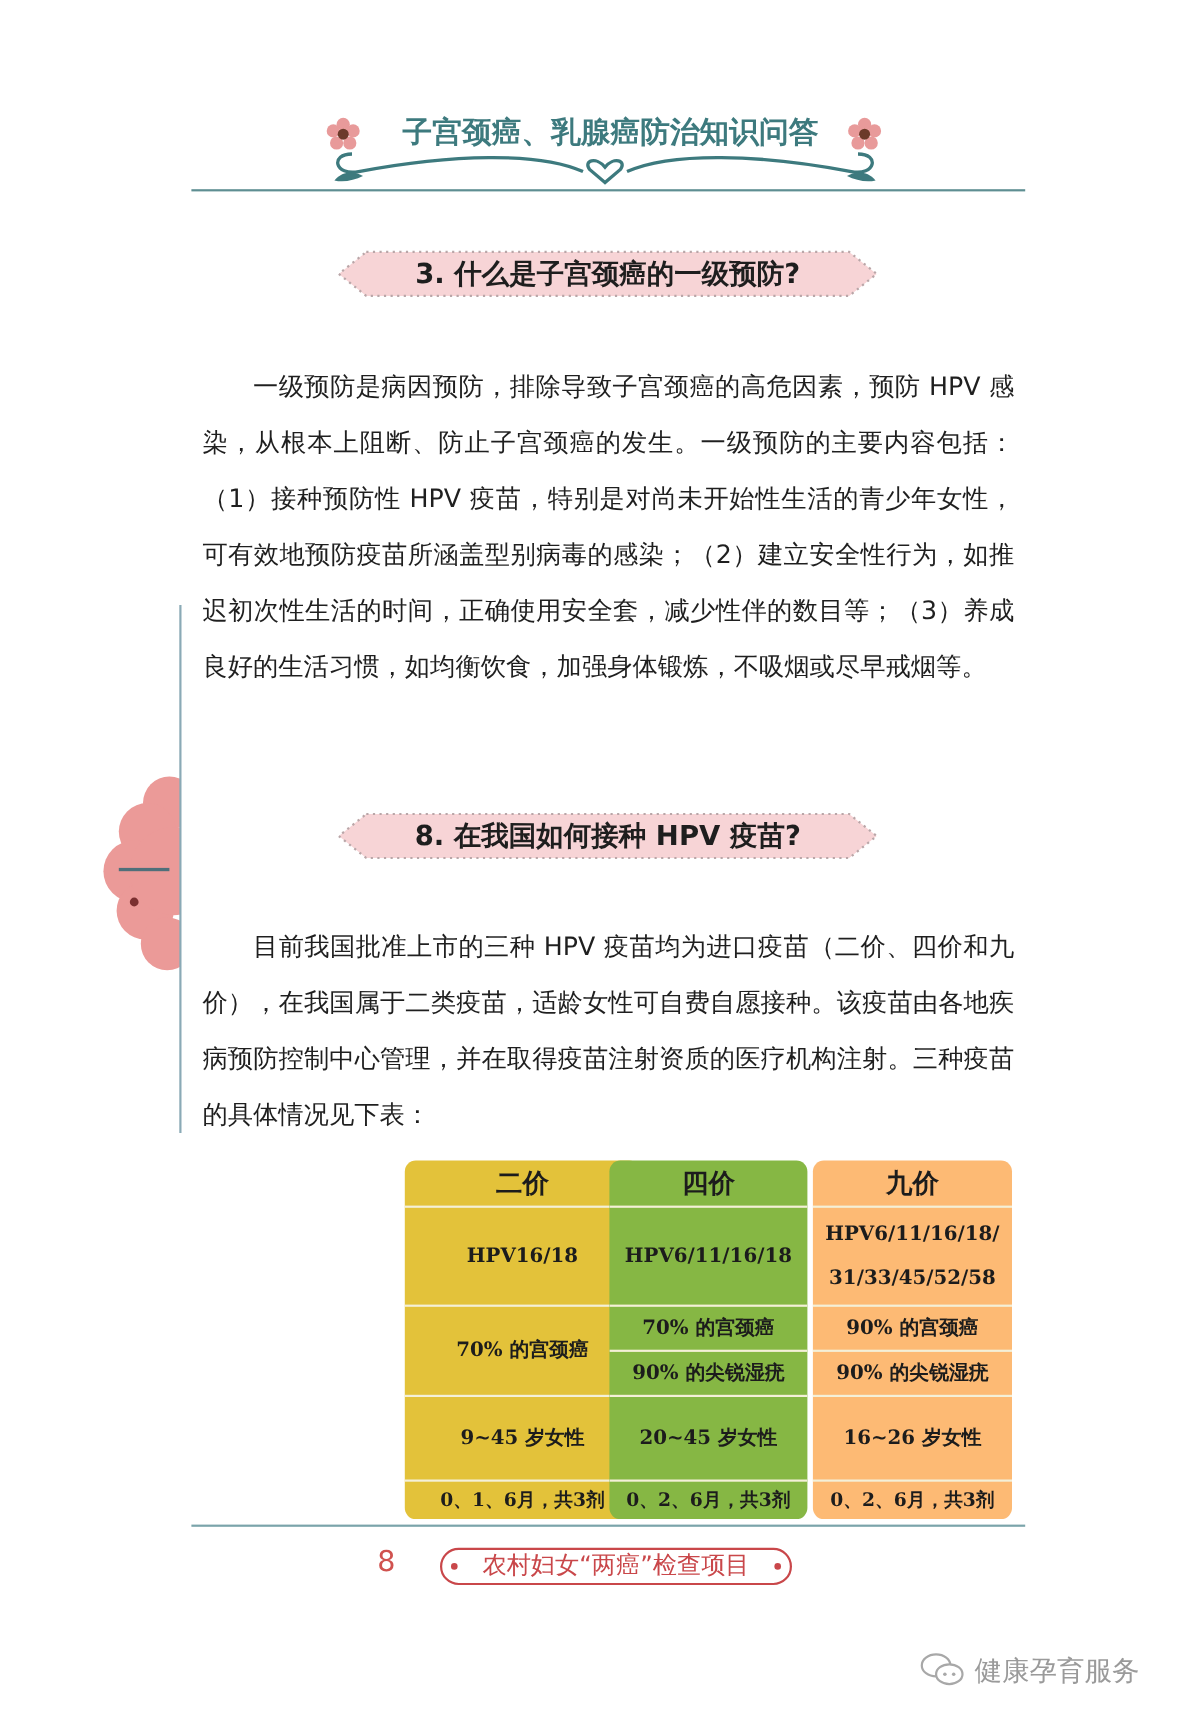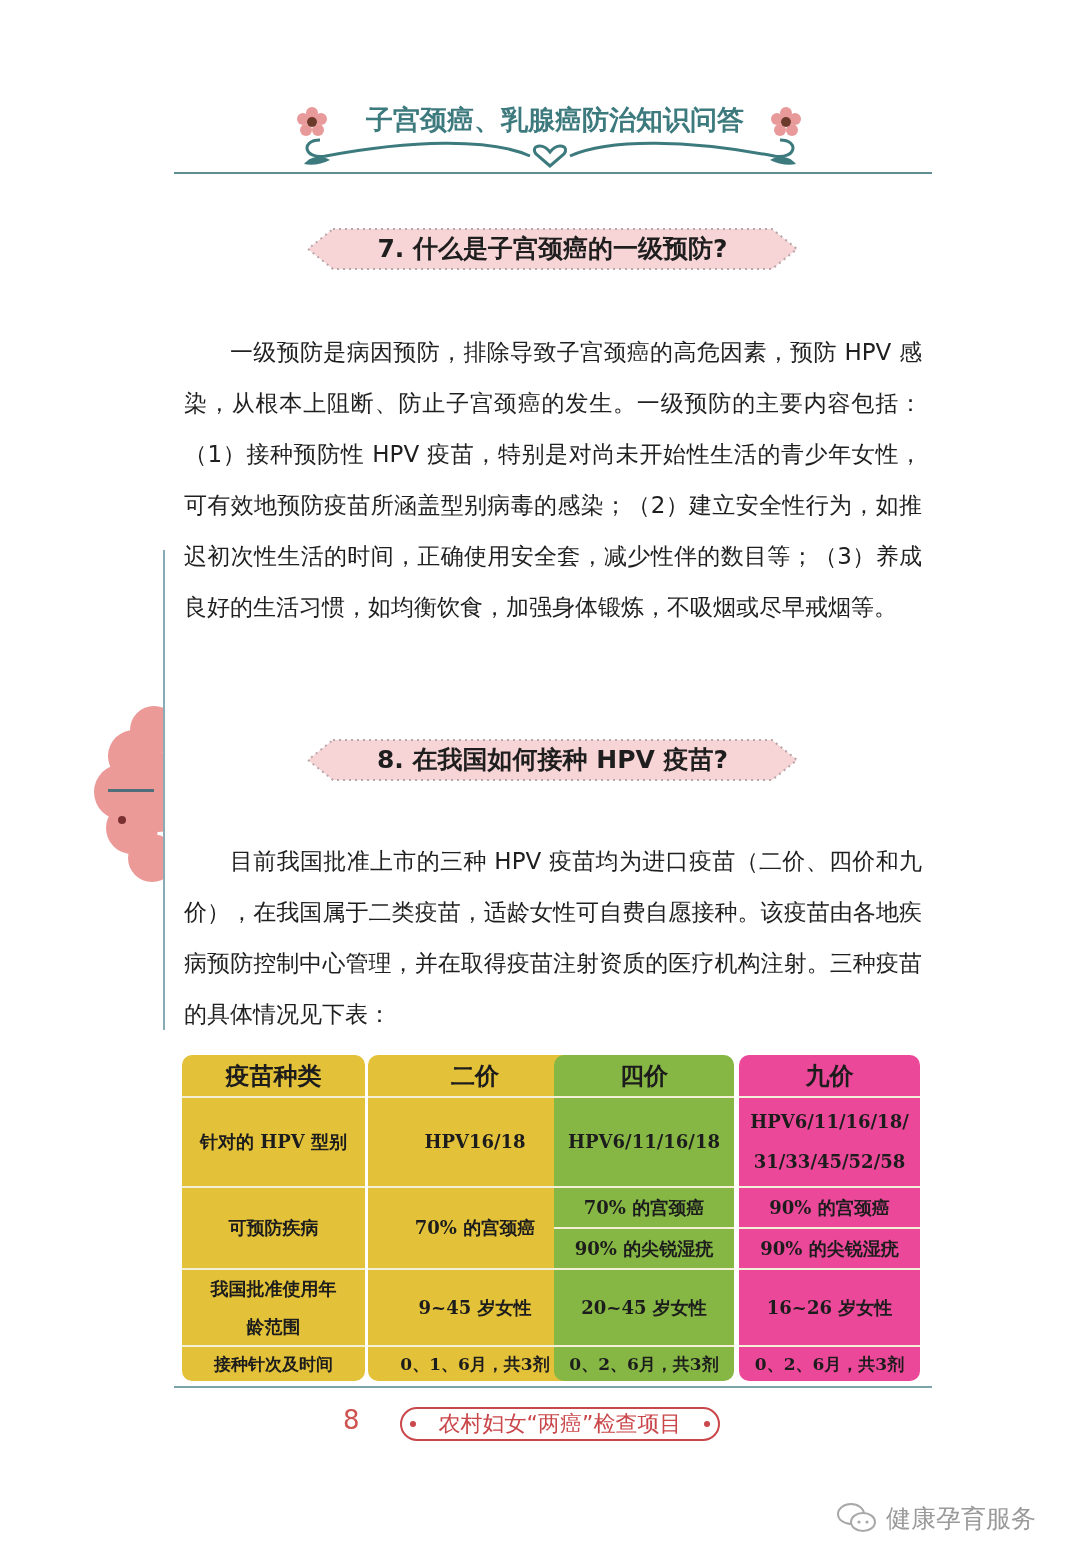--- a/index.html
+++ b/index.html
@@ -31,21 +31,21 @@
   .side-line { position:absolute; left:163px; top:550px; width:2px; height:480px; background:#8aaab6; }
   .side-blob { position:absolute; left:92px; top:700px; width:72px; height:185px; }
   .side-dash { position:absolute; left:108px; top:789px; width:46px; height:3px; background:#4f6f7a; }
 
   
   .tbl { position:absolute; left:182px; top:1055px; width:738px; height:326px; }
   .col { position:absolute; top:0; height:326px; border-radius:10px; overflow:hidden; }
   .c0 { left:0; width:183px; background:#e3c23a; }
   .c1 { left:186px; width:179px; background:#e3c23a;padding-left:35px; }
   .c2 { left:372px; width:180px; background:#86b744; }
-  .c3 { left:557px; width:181px; background:#ec4899; }
+  .c3 { left:557px; width:181px; background:#fdba74; }
   .cell { position:absolute; left:0; width:100%; display:flex; align-items:center; justify-content:center;
           text-align:center; font-family:"DejaVu Serif","Liberation Serif",serif; font-weight:bold;
           font-size:18px; color:#1c1c1c; line-height:40px; border-bottom:2px solid #f4f0d8; box-sizing:border-box; }
   .cell.hd { font-family:"DejaVu Sans","Liberation Sans",sans-serif; font-size:24px; top:0; height:43px; }
   .r1 { top:43px; height:90px; }
   .r2 { top:133px; height:82px; }
   .r2a { top:133px; height:41px; } .r2b { top:174px; height:41px; }
   .r3 { top:215px; height:77px; }
   .r4 { top:292px; height:34px; border-bottom:none; font-size:17px; }
   .tbl-rule { position:absolute; left:174px; top:1386px; width:758px; height:2px; background:#7aa4aa; }
@@ -94,21 +94,21 @@
     <path d="M14 38 C22 28 34 30 40 34 C32 38 22 40 14 38 Z" fill="#3d7a7e"></path>
     <path d="M506 38 C498 28 486 30 480 34 C488 38 498 40 506 38 Z" fill="#3d7a7e"></path>
   </svg>
 </div>
 <div class="hdr-rule"></div>
 
 <div class="banner q7">
   <svg width="495" height="48" viewBox="0 0 495 48">
     <polygon points="28,4 467,4 492,24 467,44 28,44 3,24" fill="#f7d4d6" stroke="#b9a6a8" stroke-width="2" stroke-dasharray="2 4"></polygon>
   </svg>
-  <div class="banner-text">7. 什么是子宫颈癌的一级预防?</div>
+  <div class="banner-text">3. 什么是子宫颈癌的一级预防?</div>
 </div>
 
 <div class="para p1">一级预防是病因预防，排除导致子宫颈癌的高危因素，预防 HPV 感染，从根本上阻断、防止子宫颈癌的发生。一级预防的主要内容包括：（1）接种预防性 HPV 疫苗，特别是对尚未开始性生活的青少年女性，可有效地预防疫苗所涵盖型别病毒的感染；（2）建立安全性行为，如推迟初次性生活的时间，正确使用安全套，减少性伴的数目等；（3）养成良好的生活习惯，如均衡饮食，加强身体锻炼，不吸烟或尽早戒烟等。</div>
 
 <svg class="side-blob" viewBox="0 0 72 185">
   <g fill="#eb9a98">
     <circle cx="62" cy="30" r="24"></circle>
       <circle cx="42" cy="56" r="26"></circle>
       <circle cx="30" cy="92" r="28"></circle>
     <circle cx="40" cy="128" r="26"></circle>
@@ -123,29 +123,20 @@
 <div class="banner q8">
   <svg width="495" height="48" viewBox="0 0 495 48">
     <polygon points="28,4 467,4 492,24 467,44 28,44 3,24" fill="#f7d4d6" stroke="#b9a6a8" stroke-width="2" stroke-dasharray="2 4"></polygon>
   </svg>
   <div class="banner-text">8. 在我国如何接种 HPV 疫苗?</div>
 </div>
 
 <div class="para p2">目前我国批准上市的三种 HPV 疫苗均为进口疫苗（二价、四价和九价），在我国属于二类疫苗，适龄女性可自费自愿接种。该疫苗由各地疾病预防控制中心管理，并在取得疫苗注射资质的医疗机构注射。三种疫苗的具体情况见下表：</div>
 
 <div class="tbl">
-  <div class="col c0">
-    <div class="cell hd">疫苗种类</div>
-    <div class="cell r1">针对的 HPV 型别</div>
-    <div class="cell r2">可预防疾病</div>
-    <div class="cell r3">
-        <span style="display:block;width:7em;line-height:38px;">我国批准使用年龄范围</span>
-      </div>
-    <div class="cell r4">接种针次及时间</div>
-  </div>
 
   <div class="col c1">
     <div class="cell hd">二价</div>
     <div class="cell r1">HPV16/18</div>
     <div class="cell r2">70% 的宫颈癌</div>
     <div class="cell r3">9~45 岁女性</div>
     <div class="cell r4">0、1、6月，共3剂</div>
   </div>
 
   <div class="col c2">

